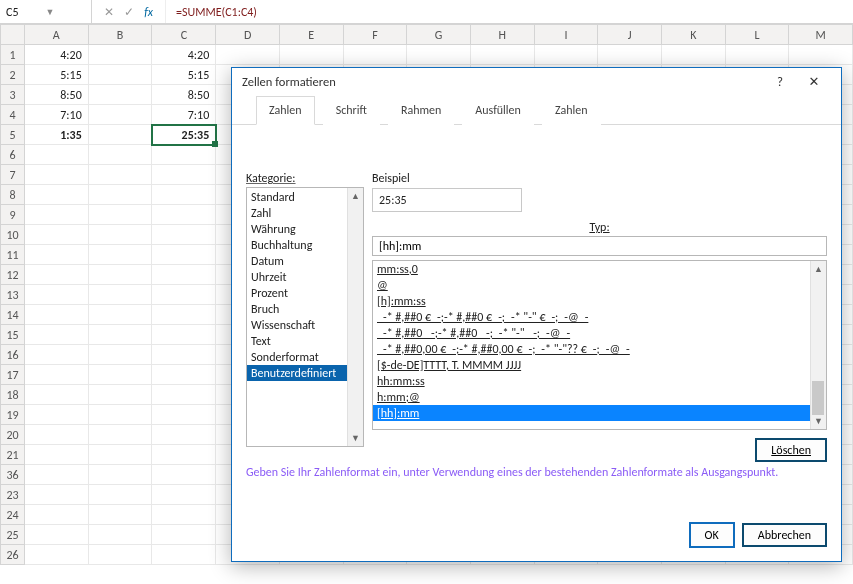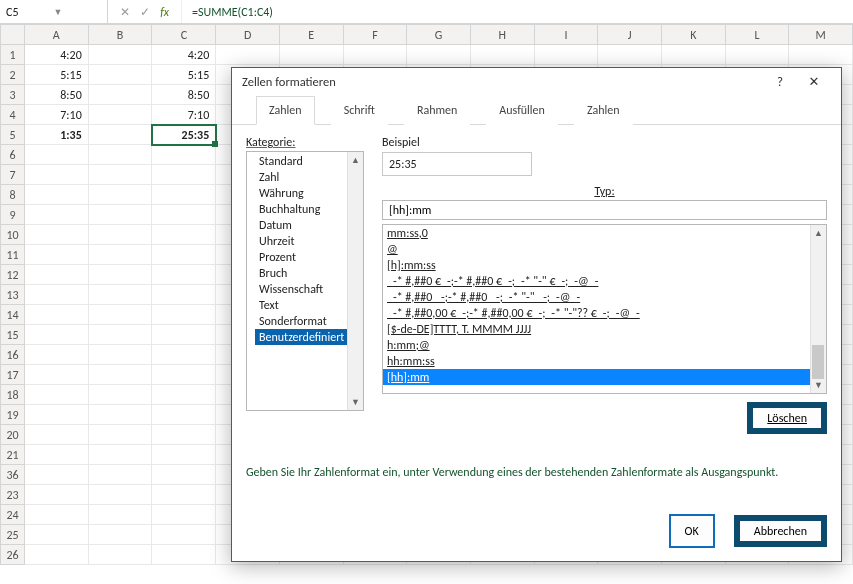--- a/index.html
+++ b/index.html
@@ -1,71 +1,71 @@
 <!DOCTYPE html>
 <html><head>
 <meta charset="utf-8">
 <style>
   * { box-sizing: border-box; font-family: "Segoe UI", Calibri, Arial, sans-serif; }
   body { margin:0; background:#fff; width:853px; height:584px; overflow:hidden; position:relative; font-size:12px; color:#222; }
   
   .formula-bar { display:flex; align-items:center; height:24px; border-bottom:1px solid #d4d4d4; background:#fff; }
-  .name-box   { width:108px; display:flex; align-items:center; padding:0 6px; border-right:1px solid #d4d4d4; height:100%; }
+  .name-box   { width:92px; display:flex; align-items:center; padding:0 6px; border-right:1px solid #d4d4d4; height:100%; }
   .name-box span { flex:1; }
   .name-box .dd { color:#888; font-size:9px; }
   .fb-btns { display:flex; align-items:center; gap:10px; padding:0 12px; color:#999; height:100%; border-right:1px solid #eee; }
-  .fb-btns .fx { font-style:italic; color:#4d7c0f; }
-  .formula { flex:1; padding:0 10px; color:#14532d; }
+  .fb-btns .fx { font-style:italic; color:#0369a1; }
+  .formula { flex:1; padding:0 10px; color:#7f1d1d; }
   
   .sheet { position:relative; }
   table.grid { border-collapse:collapse; table-layout:fixed; }
   table.grid th { background:#f3f2f1; font-weight:400; color:#555; border:1px solid #d4d4d4; font-size:12px; }
   table.grid td { border:1px solid #e8e8e8; padding:0 6px; text-align:right; height:20px; font-size:12px; color:#222; }
   table.grid th.row-h { width:24px; text-align:center; }
   table.grid th.col-h { height:20px; }
   .corner { width:24px; height:20px; background:#f3f2f1; border:1px solid #d4d4d4; }
   col.c { width:64px; }
   .bold { font-weight:700; }
   .sel-cell { outline:2px solid #217346; outline-offset:-1px; position:relative; }
   .sel-cell::after { content:""; position:absolute; right:-3px; bottom:-3px; width:6px; height:6px; background:#217346; }
   
   .dialog { position:absolute; left:231px; top:67px; width:611px; height:495px; border:1px solid #0f6cbd; background:#fff; box-shadow:0 4px 20px rgba(0,0,0,0.3); display:flex; flex-direction:column; }
   .title-bar { display:flex; align-items:center; padding:6px 10px; font-size:12.5px; color:#333; }
   .tb-spacer { flex:1; }
   .tb-btn { width:34px; text-align:center; color:#333; font-size:13px; }
-  .tabs { display:flex; padding:0 24px; border-bottom:1px solid #d9d9d9; gap:16px; }
+  .tabs { display:flex; padding:0 24px; border-bottom:1px solid #d9d9d9; gap:8px; }
   .tab { padding:6px 12px 7px; color:#444; font-size:12px; border:1px solid transparent; border-bottom:none; position:relative; top:1px; background:#fff; }
   .tab.active { border-color:#d9d9d9; border-bottom:1px solid #fff; }
   .dlg-body { flex:1; padding:10px 14px 0; position:relative; }
-  .two-col { display:flex; gap:18px; }
+  .two-col { display:flex; gap:8px;margin-top:36px; }
   .cat-col { width:118px; }
   .cat-label { display:block; margin-bottom:2px; text-decoration:underline; text-decoration-color:#666; }
-  .cat-list { border:1px solid #b7b7b7; height:260px; padding:1px 8px; overflow:hidden; background:#fff; position:relative; }
+  .cat-list { border:1px solid #b7b7b7; height:260px; padding:1px 0; overflow:hidden; background:#fff; position:relative; }
   .cat-list .item { padding:0 4px; line-height:16px; font-size:12px; }
   .cat-list .item.sel { background:#0a64ad; color:#fff; }
   .cat-scroll { position:absolute; right:0; top:0; bottom:0; width:16px; background:#f1f1f1; border-left:1px solid #e0e0e0; }
   .cat-scroll .up, .cat-scroll .down { height:16px; text-align:center; color:#666; font-size:9px; line-height:16px; }
   .cat-scroll .down { position:absolute; bottom:0; width:100%; }
   .right-col { flex:1; }
   .section-head { margin:0 0 3px; }
   .preview-box { border:1px solid #c8c8c8; padding:4px 6px; margin-bottom:8px; min-height:22px; width:150px; }
   .typ-label   { margin-bottom:2px; text-decoration:underline;text-align:center; }
   .typ-input   { border:1px solid #b7b7b7; padding:2px 6px; width:100%; margin-bottom:4px; font-size:12px; height:20px; }
   .fmt-list { border:1px solid #b7b7b7; height:170px; width:100%; padding:0; background:#fff; position:relative; overflow:hidden; }
   .fmt-list .fr { padding:0 4px; line-height:16px; font-size:12px; white-space:nowrap;text-decoration:underline; }
   .fmt-list .fr.sel { background:#0a84ff; color:#fff; }
   .fmt-scroll { position:absolute; right:0; top:0; bottom:0; width:16px; background:#f1f1f1; border-left:1px solid #e0e0e0; }
   .fmt-scroll .up,.fmt-scroll .down{height:16px;text-align:center;color:#666;font-size:9px;line-height:16px;}
   .fmt-scroll .thumb{position:absolute; right:2px; width:12px; background:#c9c9c9; }
   .fmt-scroll .down{position:absolute;bottom:0;width:100%;}
   .del-row { text-align:right; margin-top:8px; }
-  .btn { border:6px solid #0c4a6e; background:#fdfdfd; padding:3px 14px; font-size:12px; }
+  .btn { border:2px solid #0c4a6e; background:#fdfdfd; padding:3px 14px; font-size:12px; }
   .btn.default { border:1px solid #0f6cbd; outline:1px solid #0f6cbd; }
-  .hint { position:absolute; left:14px; right:14px; top:340px; font-size:12px; color:#14532d; }
-  .dlg-footer { display:flex; justify-content:flex-end; gap:20px; padding:10px 14px 14px; }
+  .hint { position:absolute; left:14px; right:14px; top:340px; font-size:12px; color:#8b5cf6; }
+  .dlg-footer { display:flex; justify-content:flex-end; gap:8px; padding:10px 14px 14px; }
   .u { text-decoration:underline; }
 </style>
 </head>
 <body>
 
 <div class="formula-bar">
   <div class="name-box">
     <span>C5</span>
     <span class="dd">▼</span>
   </div>
@@ -577,22 +577,22 @@
         <div class="typ-label">Typ:</div>
         <input class="typ-input" value="[hh]:mm" style="">
         <div class="fmt-list" id="fmt-list">
           <div class="fr">mm:ss,0</div>
             <div class="fr">@</div>
             <div class="fr">[h]:mm:ss</div>
             <div class="fr">_-* #,##0 €_-;-* #,##0 €_-;_-* "-" €_-;_-@_-</div>
             <div class="fr">_-* #,##0 _-;-* #,##0 _-;_-* "-" _-;_-@_-</div>
             <div class="fr">_-* #,##0,00 €_-;-* #,##0,00 €_-;_-* "-"?? €_-;_-@_-</div>
             <div class="fr">[$-de-DE]TTTT, T. MMMM JJJJ</div>
+            <div class="fr">hh:mm:ss</div>
             <div class="fr">h:mm;@</div>
-            <div class="fr">hh:mm:ss</div>
             <div class="fr sel">[hh]:mm</div>
             <div class="fmt-scroll">
             <div class="up">▲</div>
             <div class="thumb" style="top:120px;height:34px;"></div>
             <div class="down">▼</div>
           </div>
         </div>
         <div class="del-row">
           <button class="btn"><span class="u">Löschen</span></button>
         </div>

